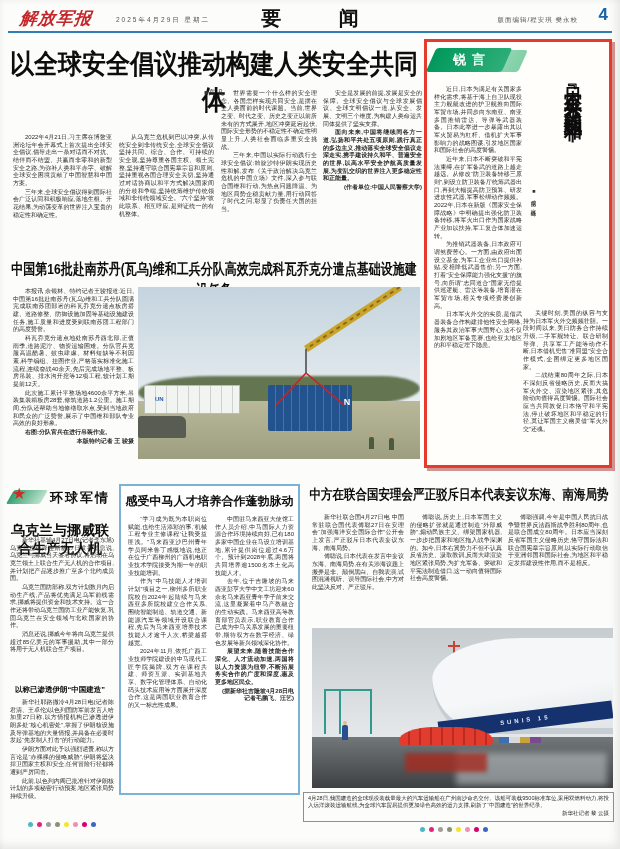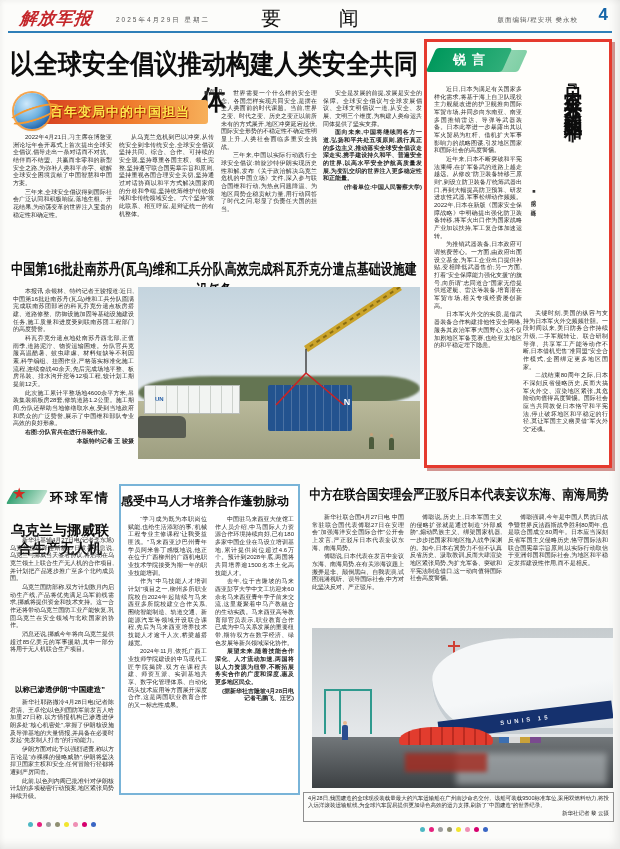--- a/index.html
+++ b/index.html
@@ -6,21 +6,21 @@
   *{box-sizing:border-box;}
   .page{position:relative;width:620px;height:849px;background:#fcfcfa;margin:0 auto;
         font-family:"Liberation Sans",sans-serif;color:#222;overflow:hidden;
         outline:1px solid #c9c9c2;box-shadow:inset -4px -4px 8px rgba(0,0,0,.08), inset 2px 2px 4px rgba(0,0,0,.03);}
   .abs{position:absolute;}
 
   
   .logo{left:20px;top:7px;font-family:"Liberation Serif",serif;font-weight:700;font-style:italic;
         font-size:17px;color:#c4272b;letter-spacing:1px;transform:skewX(-6deg);}
   .dateline{left:116px;top:16px;font-size:6.5px;color:#555;letter-spacing:2px;}
-  .section-title{left:0;right:0;top:5px;text-align:center;font-size:20px;font-weight:400;letter-spacing:26px;text-indent:26px;color:#111;}
+  .section-title{left:0;right:0;top:5px;text-align:center;font-size:20px;font-weight:700;letter-spacing:26px;text-indent:26px;color:#111;}
   .credits{right:42px;top:16px;font-size:6.5px;color:#555;letter-spacing:1px;}
   .pagenum{right:12px;top:5px;font-size:17px;font-weight:900;color:#1565a8;}
   .mast-rule{left:8px;right:8px;top:31px;height:2px;background:#2e7fb8;}
 
   
   .headline-xl{left:8px;top:46px;width:412px;text-align:center;font-size:24px;font-weight:900;
                letter-spacing:0px;color:#0d0d0d;transform:scaleY(1.12);transform-origin:top;}
   .byline{left:8px;top:88px;width:412px;text-align:center;font-size:7px;color:#333;}
   .col{font-size:6px;line-height:1.28;text-align:justify;color:#2b2b2b;overflow:hidden;}
   .col p{margin:0 0 1px;text-indent:12px;}
@@ -101,21 +101,21 @@
   .gm-swoosh{position:absolute;left:0;top:4px;width:34px;height:14px;background:linear-gradient(100deg,#2c9d6d,#bfe3cf);transform:skewX(-30deg);border-radius:2px;}
   .gm-star{position:absolute;left:2px;top:-2px;font-size:16px;color:#d22b22;}
   .gm-text{position:absolute;left:40px;top:3px;font-size:13px;font-weight:900;letter-spacing:2px;color:#111;}
   .h-a1{left:6px;top:522px;width:108px;font-size:14px;letter-spacing:0;}
   .b-a1{left:10px;top:537px;width:104px;height:144px;}
   .h-a2{left:6px;top:685px;width:108px;font-size:7.5px;}
   .b-a2{left:10px;top:699px;width:104px;height:116px;}
 
   
   .bluebox{left:119px;top:484px;width:181px;height:311px;border:2px solid #79b4d8;background:#fff;}
-  .bb-h{position:absolute;left:0;top:7px;width:100%;font-size:12px;font-weight:900;color:#0d0d0d;}
+  .bb-h{position:absolute;left:0;top:7px;width:100%;text-align:center;font-size:12px;font-weight:900;color:#0d0d0d;}
   .bb-colA{position:absolute;left:7px;top:30px;width:79px;height:272px;}
   .bb-colB{position:absolute;left:94px;top:30px;width:79px;height:272px;}
 
   
   .h-right{left:306px;top:486px;width:306px;font-size:11.5px;transform:scaleY(1.2);transform-origin:top;}
   .rb-c1{left:312px;top:514px;width:92px;height:110px;}
   .rb-c2{left:410px;top:514px;width:92px;height:110px;}
   .rb-c3{left:508px;top:514px;width:100px;height:110px;}
   .caption-box{left:303px;top:792px;width:311px;height:30px;border:1px solid #8f8f8f;padding:2px 4px;
       font-size:5.5px;line-height:1.35;text-align:justify;color:#2b2b2b;overflow:hidden;}
@@ -135,26 +135,20 @@
   <div class="abs logo">解放军报</div>
   <div class="abs dateline">2025年4月29日 星期二</div>
   <div class="abs section-title">要 闻</div>
   <div class="abs credits">版面编辑/程安琪 樊永校</div>
   <div class="abs pagenum">4</div>
   <div class="abs mast-rule"></div>
 
   <div class="abs headline-xl">以全球安全倡议推动构建人类安全共同体</div>
   <div class="abs byline">■高 凡</div>
 
-  <div class="abs badge-cn">
-    <div class="badge-banner">
-        <span>百年变局中的中国担当</span>
-      </div>
-    <div class="globe"></div>
-  </div>
 
   <div class="abs col" style="left:13px;top:134px;width:99px;height:114px;">
       <p>2022年4月21日,习主席在博鳌亚洲论坛年会开幕式上首次提出全球安全倡议,倡导走出一条对话而不对抗、结伴而不结盟、共赢而非零和的新型安全之路,为弥补人类和平赤字、破解全球安全困境贡献了中国智慧和中国方案。</p>
       <p>三年来,全球安全倡议得到国际社会广泛认同和积极响应,落地生根、开花结果,为动荡变革的世界注入宝贵的稳定性和确定性。</p>
     </div>
   <div class="abs col" style="left:119px;top:134px;width:95px;height:114px;">
       <p>从乌克兰危机到巴以冲突,从传统安全到非传统安全,全球安全倡议坚持共同、综合、合作、可持续的安全观,坚持尊重各国主权、领土完整,坚持遵守联合国宪章宗旨和原则,坚持重视各国合理安全关切,坚持通过对话协商以和平方式解决国家间的分歧和争端,坚持统筹维护传统领域和非传统领域安全。“六个坚持”彼此联系、相互呼应,是辩证统一的有机整体。</p>
     </div>
   <div class="abs col" style="left:221px;top:90px;width:96px;height:158px;">
       <p>世界需要一个什么样的安全理念、各国怎样实现共同安全,是摆在全人类面前的时代课题。当前,世界之变、时代之变、历史之变正以前所未有的方式展开,地区冲突延宕起伏,国际安全形势的不稳定性不确定性明显上升,人类社会面临多重安全挑战。</p>

